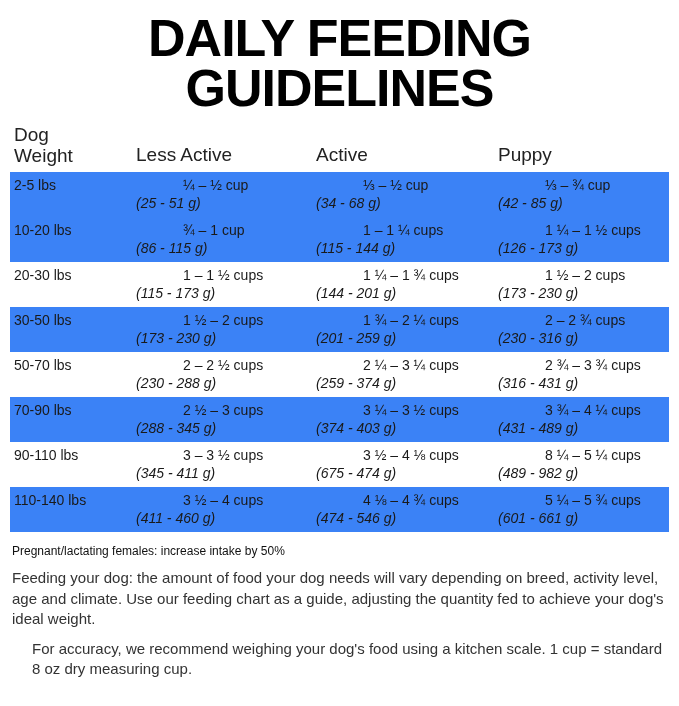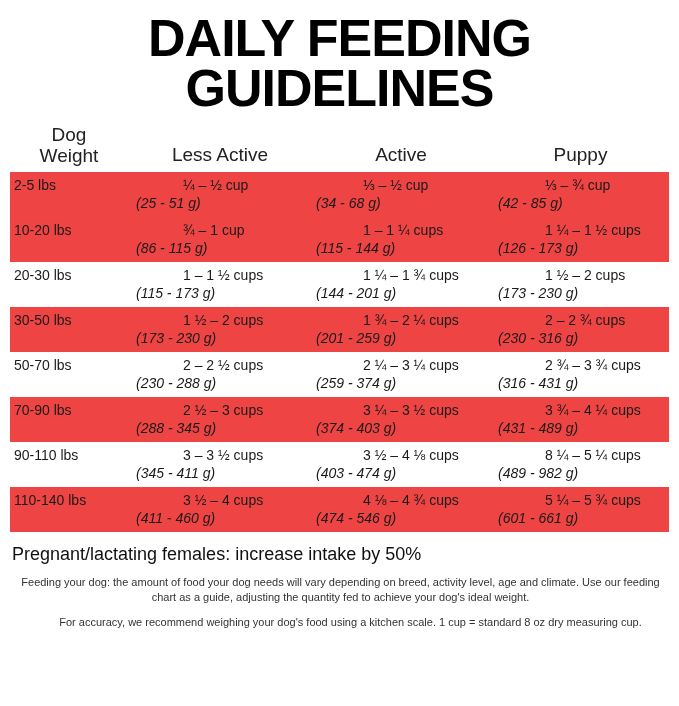--- a/index.html
+++ b/index.html
@@ -38,68 +38,67 @@
     width: 100%;
     border-collapse: collapse;
     table-layout: fixed;
   }
   .table col.c0 { width: 120px; }
   .table col.c1 { width: 180px; }
   .table col.c2 { width: 182px; }
   .table col.c3 { width: 177px; }
 
   thead th {
-    text-align: center;
+    text-align: left;
     vertical-align: bottom;
     font-weight: normal;
     font-size: 19px;
     color: #222222;
     padding: 0 6px 6px 6px;
   }
   thead th.weight-head {
     font-size: 19px;
     line-height: 1.12;
     padding-left: 4px;
   }
   tbody td {
     vertical-align: top;
     padding: 5px 6px 5px 6px;
     font-size: 14px;
     line-height: 1.25;
     color: #1a1a1a;
   }
   tbody tr.shaded td {
-    background: #ef4444;
+    background: #3b82f6;
   }
   td.weight-cell {
     font-size: 14px;
     padding-left: 4px;
     white-space: nowrap;
   }
   .amount {
     display: block;
     white-space: nowrap;
     margin-left: 47px;
   }
   .grams {
     display: block;
     font-style: italic;
     white-space: nowrap;
   }
   .note-bold {
-    font-size: 18px;
+    font-size: 12px;
     color: #111111;
     margin: 12px 0 0 2px;
   }
   .fineprint {
-    font-size: 11px;
+    font-size: 15px;
     line-height: 1.35;
     color: #333333;
     margin: 10px 0 0 2px;
-    text-align: center;
   }
   .fineprint.second {
     margin-top: 10px;
     margin-left: 22px;
   }
 </style>
 </head>
 <body>
 
 <div class="page">
@@ -227,21 +226,21 @@
       </tr>
 
       <tr>
         <td class="weight-cell">90-110 lbs</td>
         <td>
           <span class="amount">3 – 3 ½ cups</span>
           <span class="grams">(345 - 411 g)</span>
         </td>
         <td>
           <span class="amount">3 ½ – 4 ⅛ cups</span>
-          <span class="grams">(403 - 474 g)</span>
+          <span class="grams">(675 - 474 g)</span>
         </td>
         <td>
           <span class="amount">8 ¼ – 5 ¼ cups</span>
           <span class="grams">(489 - 982 g)</span>
         </td>
       </tr>
 
       <tr class="shaded">
         <td class="weight-cell">110-140 lbs</td>
         <td>

